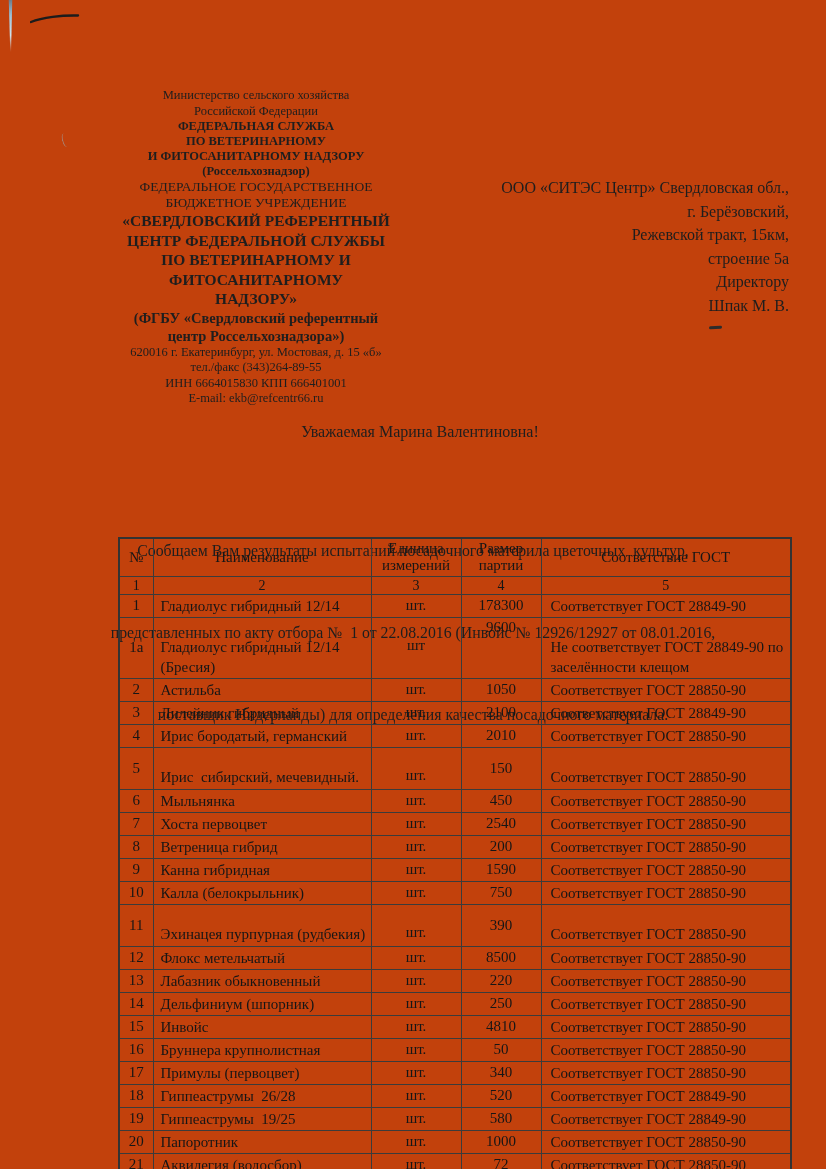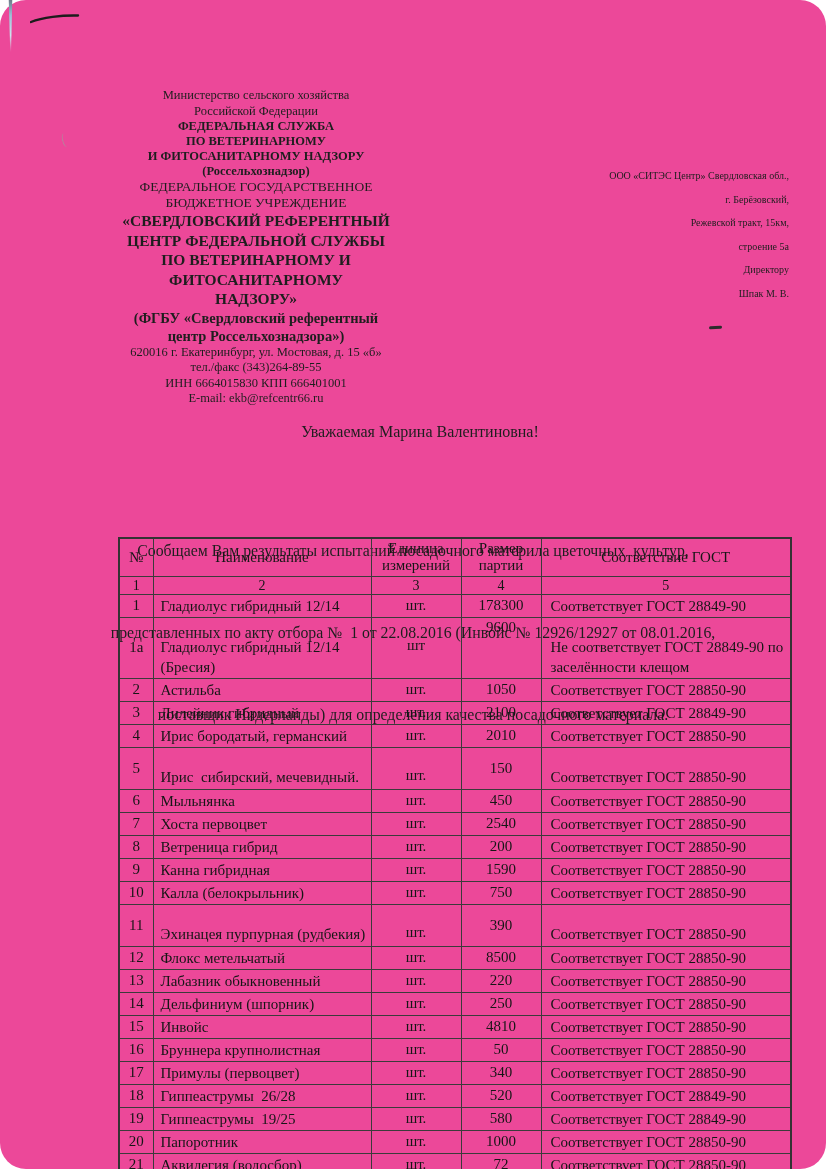--- a/index.html
+++ b/index.html
@@ -2,21 +2,21 @@
 <html><head>
 <meta charset="utf-8">
 <style>
   html,body { margin:0; padding:0; }
   body {
     width:826px; height:1169px; position:relative; overflow:hidden;
     background:#ffffff;
     font-family:"Liberation Serif","DejaVu Serif",serif;
     color:#1e1e1e;
   }
-  .page { position:absolute; inset:0; background:#ec4899;border-radius:26px; }
+  .page { position:absolute; inset:0; background:#c2410c; }
 
   
   .scan-strip {
     position:absolute; left:8px; top:0; width:5px; height:52px;
     background:linear-gradient(180deg,#6e7d8a 0%,#9cc2d8 30%,#cfe5f0 68%,rgba(255,255,255,0) 100%);
     clip-path:polygon(15% 0,85% 0,62% 100%,45% 100%);
   }
   .pen-stroke { position:absolute; left:30px; top:12px; width:50px; height:14px; }
   .faint-squiggle {
     position:absolute; left:62px; top:133px; width:6px; height:14px;
@@ -31,22 +31,22 @@
   
   .lh-left { position:absolute; top:88px; left:55px; width:402px; text-align:center; }
   .lh-left .reg     { font-size:12.5px; line-height:15.5px; }
   .lh-left .boldsm  { font-size:12.5px; font-weight:bold; line-height:15px; }
   .lh-left .regcaps { font-size:13.5px; line-height:16px; }
   .lh-left .boldlg  { font-size:15.5px; font-weight:bold; line-height:19.5px; }
   .lh-left .boldmd  { font-size:14.5px; font-weight:bold; line-height:18px; }
 
   
   .lh-right {
-    position:absolute; top:164px; right:37px; width:380px;
-    text-align:right; font-size:10px; line-height:23.5px;
+    position:absolute; top:176px; right:37px; width:380px;
+    text-align:right; font-size:16px; line-height:23.5px;
   }
 
   .salutation {
     position:absolute; top:423px; left:7px; width:826px;
     text-align:center; font-size:16px;
   }
   .intro {
     position:absolute; top:459px; left:62px; width:702px;
     text-align:center; font-size:15.8px; line-height:20.5px;
     white-space:pre-wrap;

